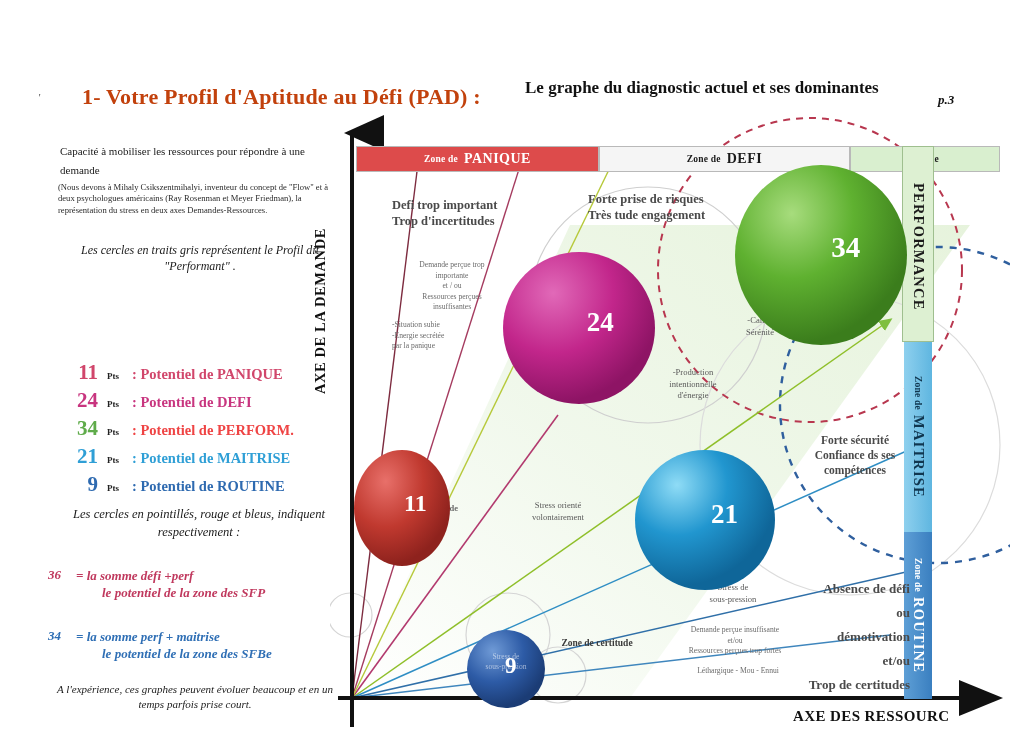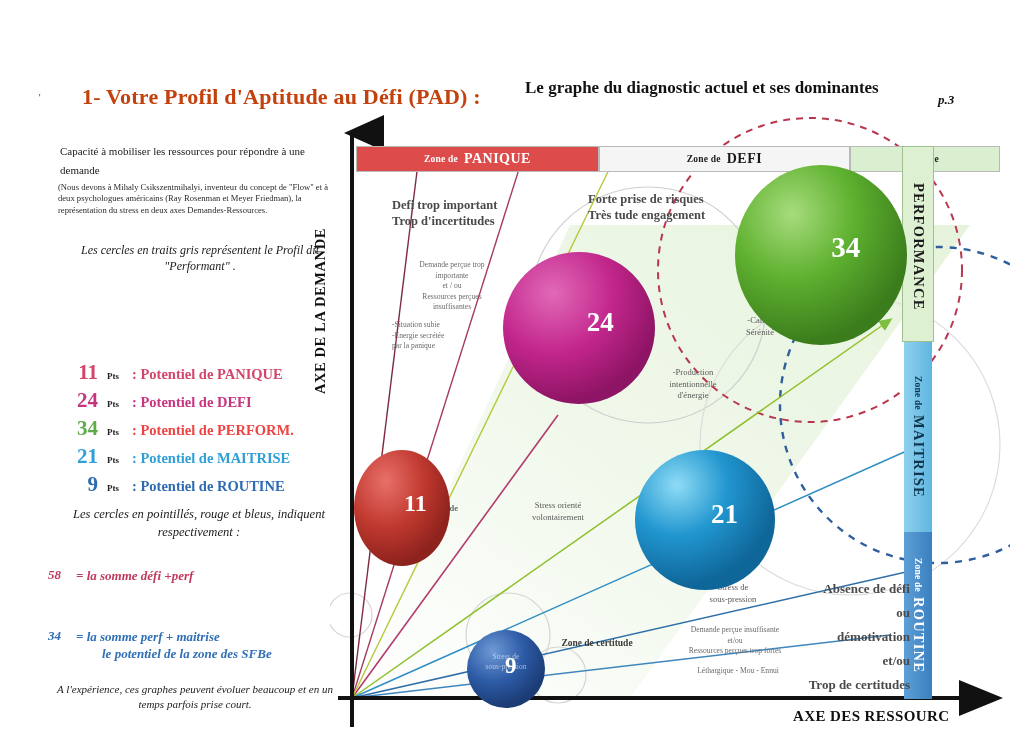--- a/index.html
+++ b/index.html
@@ -164,23 +164,24 @@
       <div class="leg-row">
         <span class="leg-num" style="color:#2e6ab0">9</span>
         <span class="leg-pts">Pts</span>
         <span class="leg-label" style="color:#2e6ab0">: Potentiel de ROUTINE</span>
       </div>
     </div>
 
     <div id="dotted-note">Les cercles en pointillés, rouge et bleus, indiquent respectivement :</div>
 
     <div class="sum-row" style="top:437px;">
-      <span class="sum-num" style="color:#c0395e">58</span>
+      <span class="sum-num" style="color:#c0395e">36</span>
       <span class="sum-txt" style="color:#c0395e">
         <span>= la somme défi +perf</span>
+        <span class="l2">le potentiel de la zone des SFP</span>
       </span>
     </div>
 
     <div class="sum-row" style="top:498px;">
       <span class="sum-num" style="color:#2f6fb5">34</span>
       <span class="sum-txt" style="color:#2f6fb5">
         <span>= la somme perf + maitrise</span>
         <span class="l2">le potentiel de la zone des SFBe</span>
       </span>
     </div>
@@ -315,20 +316,23 @@
 
     <div class="ann mid" style="left:395px;top:200px;width:70px;">-Calme
  Sérénité</div>
     <div class="ann mid" style="left:318px;top:252px;width:90px;">-Production
 intentionnelle
 d'énergie</div>
     <div class="ann mid" style="left:178px;top:385px;width:100px;">Stress orienté
 volontairement</div>
     <div class="ann sml" style="left:100px;top:388px;width:40px;font-size:8.5px;font-weight:bold;">tude</div>
 
+    <div class="ann big" style="left:470px;top:318px;width:110px;text-align:center;font-size:11.5px;line-height:15px;">Forte sécurité
+Confiance ds ses
+compétences</div>
 
     <div class="ann mid" style="left:358px;top:467px;width:90px;">Stress de
 sous-pression</div>
     <div class="ann sml" style="left:330px;top:510px;width:150px;">Demande perçue insuffisante
 et/ou
 Ressources perçues trop fortes</div>
     <div class="ann sml" style="left:338px;top:551px;width:140px;">Léthargique - Mou - Ennui</div>
 
     <div class="ann big" style="left:450px;top:462px;width:130px;line-height:24px;">Absence de défi
 ou

